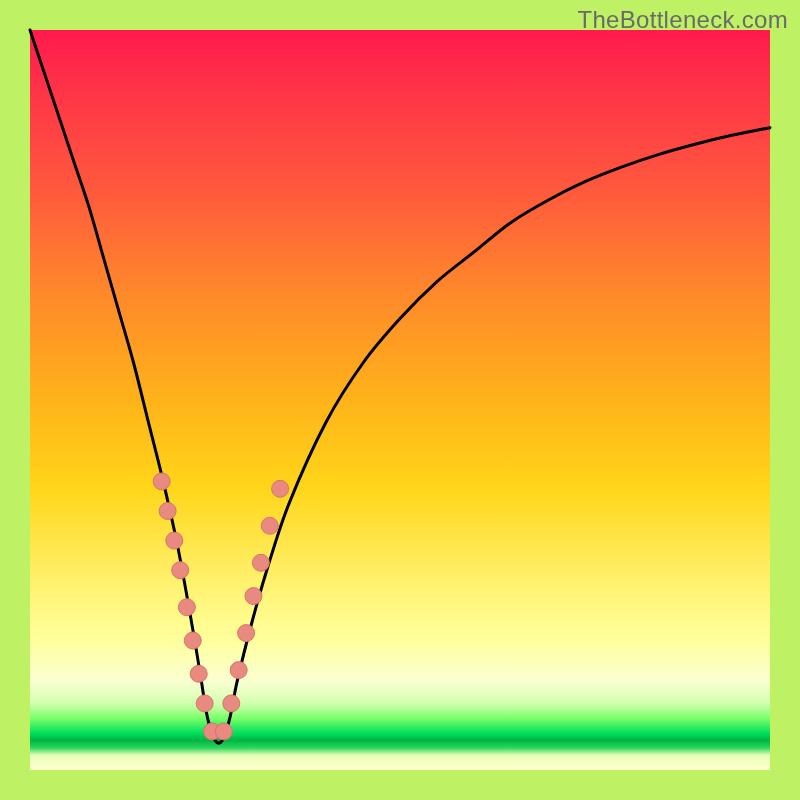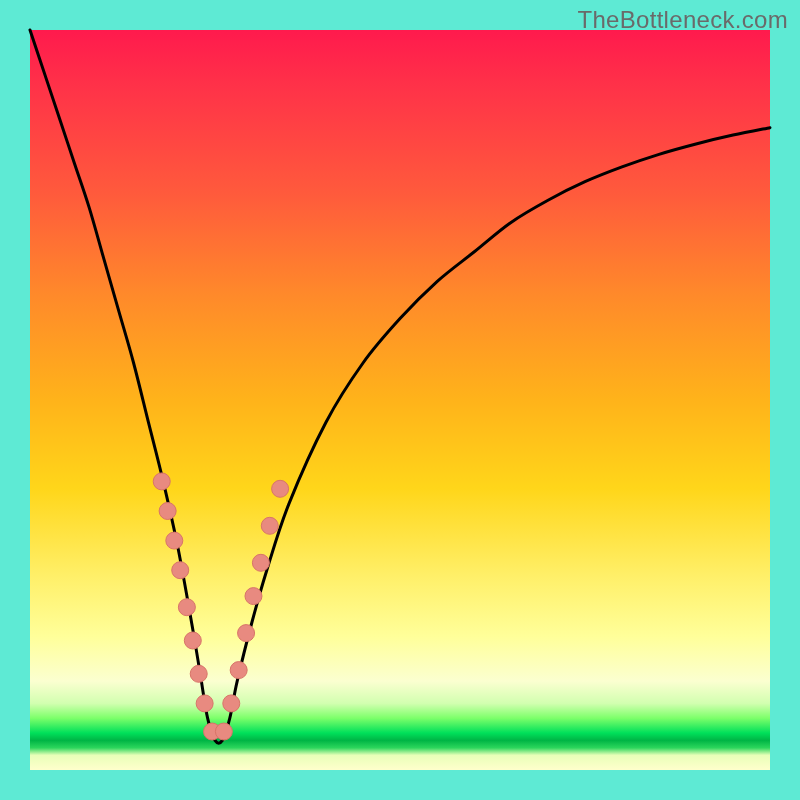--- a/index.html
+++ b/index.html
@@ -7,21 +7,21 @@
     padding: 0;
     width: 800px;
     height: 800px;
     background: #000;
     font-family: Arial, Helvetica, sans-serif;
     overflow: hidden;
   }
   .frame {
     position: absolute;
     inset: 0;
-    background: #5eead4;
+    background: #bef264;
   }
   .plot {
     position: absolute;
     left: 30px;
     top: 30px;
     width: 740px;
     height: 740px;
     
     background: linear-gradient(
       to bottom,

